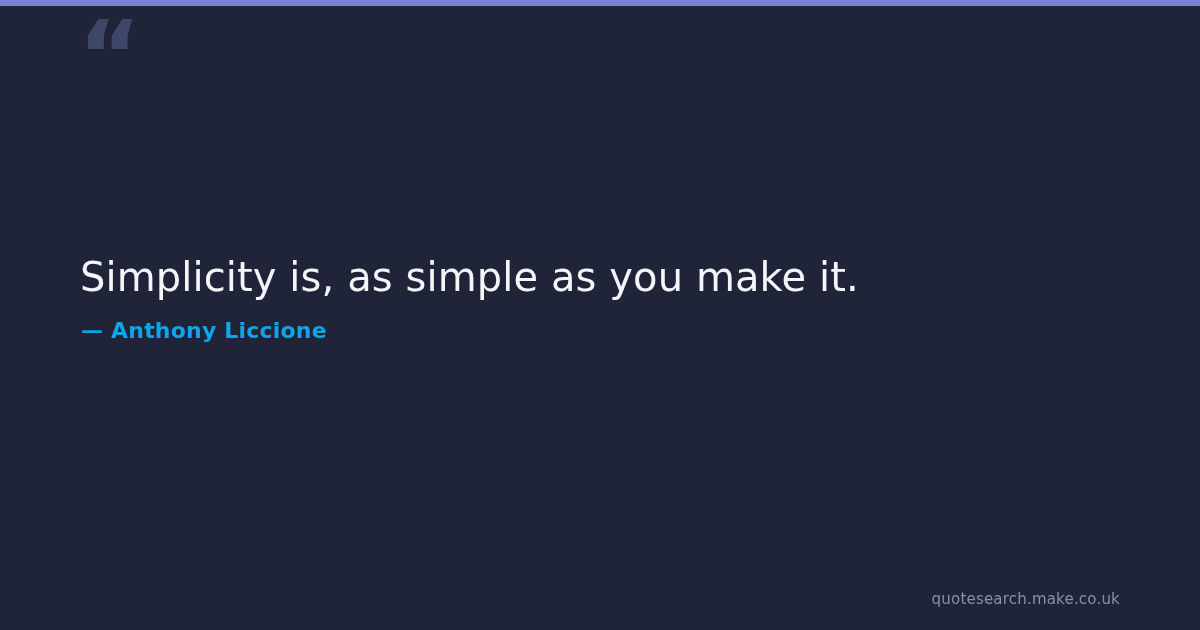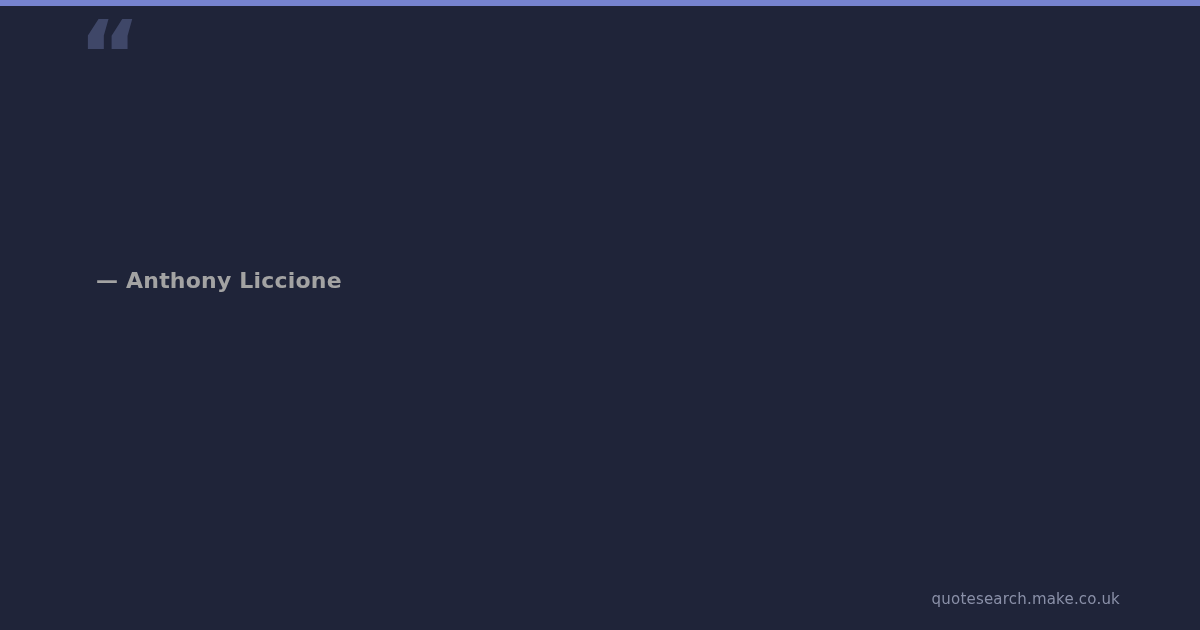--- a/index.html
+++ b/index.html
@@ -58,26 +58,26 @@
     font-family: "DejaVu Sans", sans-serif;
     font-size: 40px;
     font-weight: 400;
     line-height: 1.25;
     color: #f4f5f8;
     letter-spacing: 0.1px;
     max-width: 1000px;
   }
 
   .attribution {
-    margin: 16px 0 0 16px;
+    margin: 16px 0 0 1px;
     font-family: "DejaVu Sans", sans-serif;
     font-size: 22px;
     font-weight: 700;
     line-height: 1.2;
-    color: #a3a3a3;
+    color: #0ea5e9;
     letter-spacing: 0.2px;
   }
   .attribution .dash {
     display: inline;
   }
   .attribution .author {
     display: inline;
   }
 
   
@@ -96,20 +96,21 @@
 </head>
 <body>
 
 <div class="quote-card">
 
   <div class="accent-bar"></div>
 
   <div class="quote-mark">“</div>
 
   <div class="content">
+    <p class="quote-text">Simplicity is, as simple as you make it.</p>
 
     <p class="attribution">
       <span class="dash">—</span>
       <span class="author">Anthony Liccione</span>
     </p>
   </div>
 
   <div class="footer">quotesearch.make.co.uk</div>
 
 </div>

